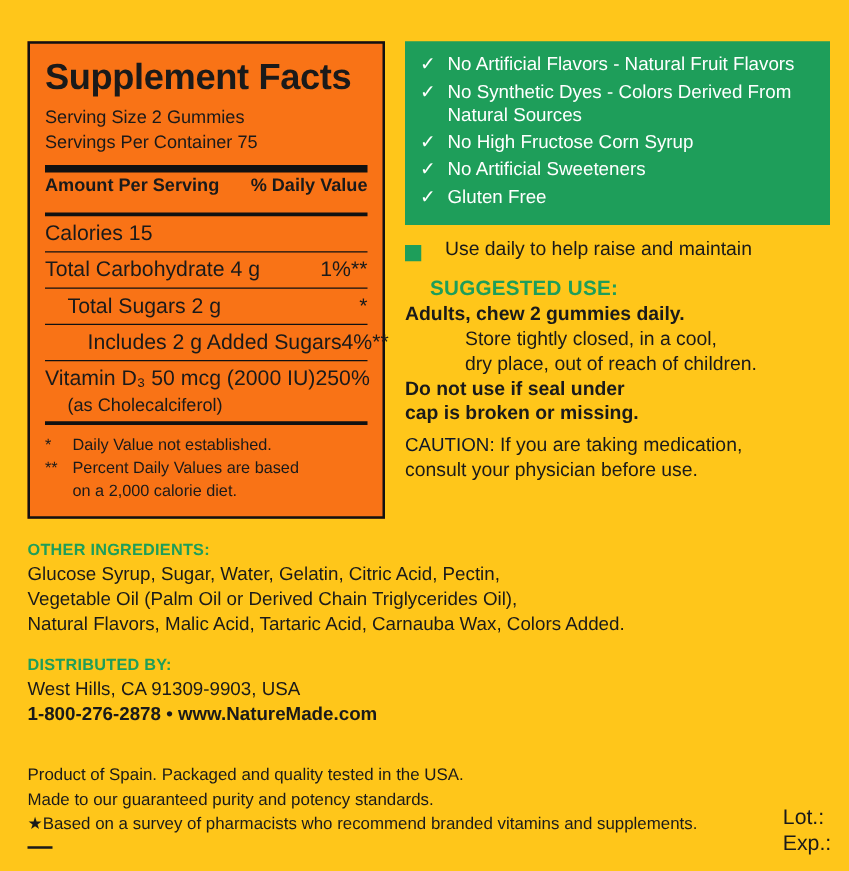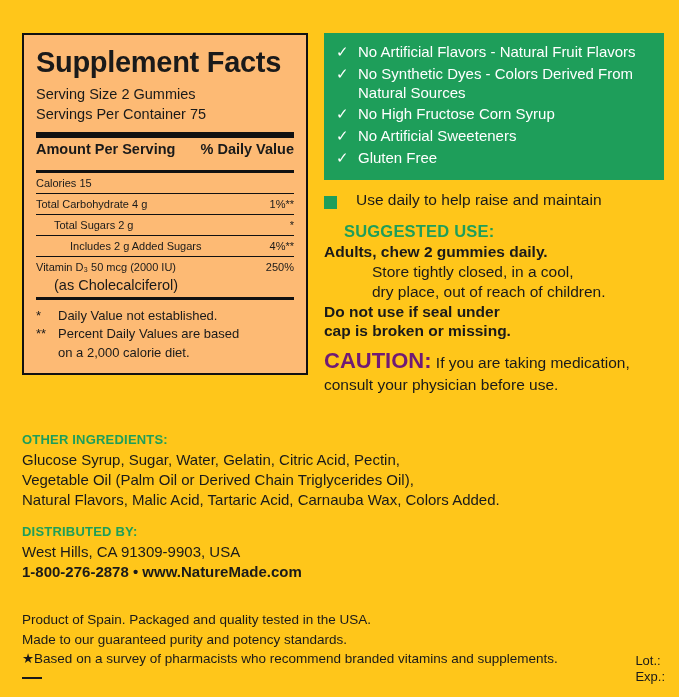--- a/index.html
+++ b/index.html
@@ -19,21 +19,21 @@
     position: absolute;
     inset: 0;
   }
 
   
   .sf-panel {
     position: absolute;
     left: 22px;
     top: 33px;
     width: 286px;
-    background: #fdba74;
+    background: #f97316;
     border: 2px solid #111;
     box-sizing: border-box;
     padding: 10px 12px 10px 12px;
   }
   .sf-title {
     font-size: 29px;
     font-weight: bold;
     letter-spacing: -0.3px;
     line-height: 1.05;
     margin: 2px 0 8px 0;
@@ -49,21 +49,21 @@
   .rule-med {
     border-bottom: 3px solid #111;
   }
   .rule-thin {
     border-bottom: 1px solid #111;
   }
   .sf-row {
     display: flex;
     justify-content: space-between;
     align-items: baseline;
-    font-size: 11px;
+    font-size: 17px;
     padding: 4px 0 4px 0;
   }
   .sf-row .lbl { white-space: nowrap; }
   .sf-row .val { white-space: nowrap; text-align: right; }
   .hdr-row {
     font-weight: bold;
     padding: 3px 0 13px 0;
     font-size: 14.5px;
   }
   .indent1 { padding-left: 18px; }
@@ -154,23 +154,23 @@
     font-size: 15.5px;
     line-height: 1.28;
     margin-left: 48px;
   }
   .caution-para {
     font-size: 15.5px;
     line-height: 1.28;
     margin-top: 6px;
   }
   .caution-word {
-    color: #701a75;
-    font-weight: bold;
-    font-size: 22px;
+    color: #0f172a;
+    font-weight: normal;
+    font-size: 15px;
   }
 
   
   .bottom {
     position: absolute;
     left: 22px;
     top: 432px;
     width: 620px;
   }
   .b-head {
@@ -195,21 +195,21 @@
     left: 22px;
     top: 610px;
     width: 560px;
     font-size: 13.5px;
     line-height: 1.45;
   }
   .lotexp {
     position: absolute;
     right: 14px;
     bottom: 12px;
-    font-size: 13px;
+    font-size: 17px;
     line-height: 1.25;
     text-align: left;
     margin-left: 28px;
   }
   .hr-bottom {
     position: absolute;
     left: 22px;
     bottom: 18px;
     width: 20px;
     border-bottom: 2px solid #1a1a1a;

